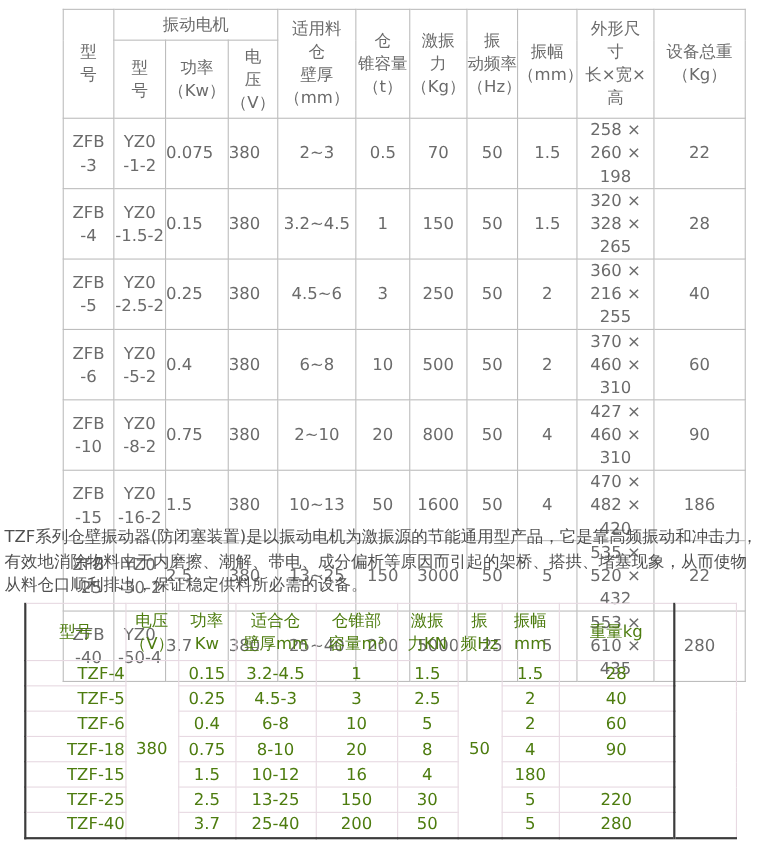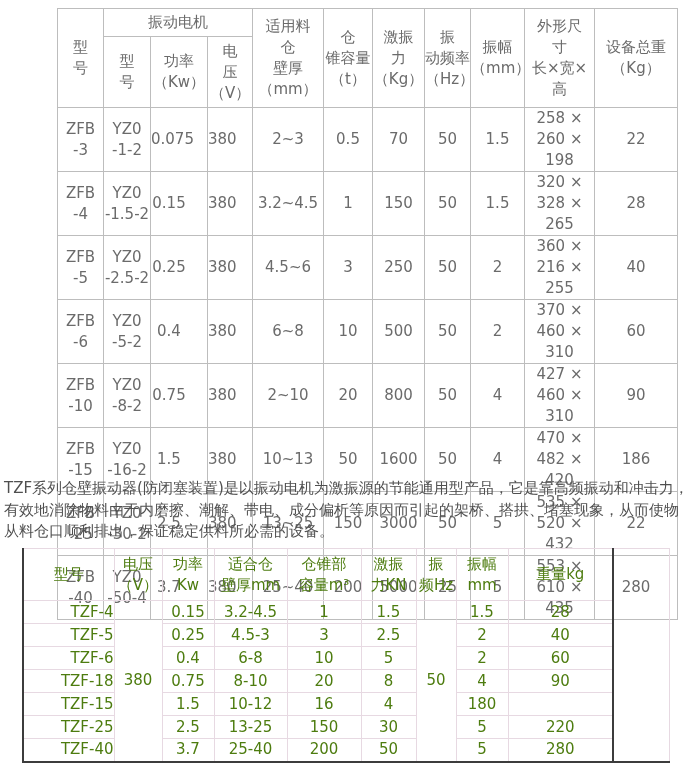--- a/index.html
+++ b/index.html
@@ -7,21 +7,21 @@
   .page{position:relative;width:692px;height:768px;background:#fff;}
 
   
   .t1{position:absolute;left:57px;top:8px;width:620px;border-collapse:collapse;table-layout:fixed;
       color:#6b6b6b;font-size:15px;}
   .t1 th,.t1 td{border:1px solid #bdbdbd;padding:0;font-weight:normal;text-align:center;
       vertical-align:middle;white-space:pre-line;line-height:21px;overflow:hidden;}
   .t1 thead tr.r1{height:28px;}
   .t1 thead tr.r2{height:71px;}
   .t1 tbody tr{height:45px;}
-  .t1 td.c2,.t1 td.c3{text-align:center;padding-right:20px;}
+  .t1 td.c2,.t1 td.c3{text-align:left;padding-right:20px;}
 
   
   .desc{position:absolute;left:4px;top:478px;width:686px;font-size:15px;color:#4f4f4f;
         line-height:21.5px;}
 
   
   .t2{position:absolute;left:22px;top:548px;width:646px;border-collapse:collapse;table-layout:fixed;
       color:#4d7c0f;font-size:15px;border-left:2px solid #3c3c3c;border-bottom:2px solid #3c3c3c;}
   .t2 th,.t2 td{border:1px solid #e7d9e2;padding:0;font-weight:normal;text-align:center;
       vertical-align:middle;white-space:pre-line;line-height:21px;overflow:hidden;}

